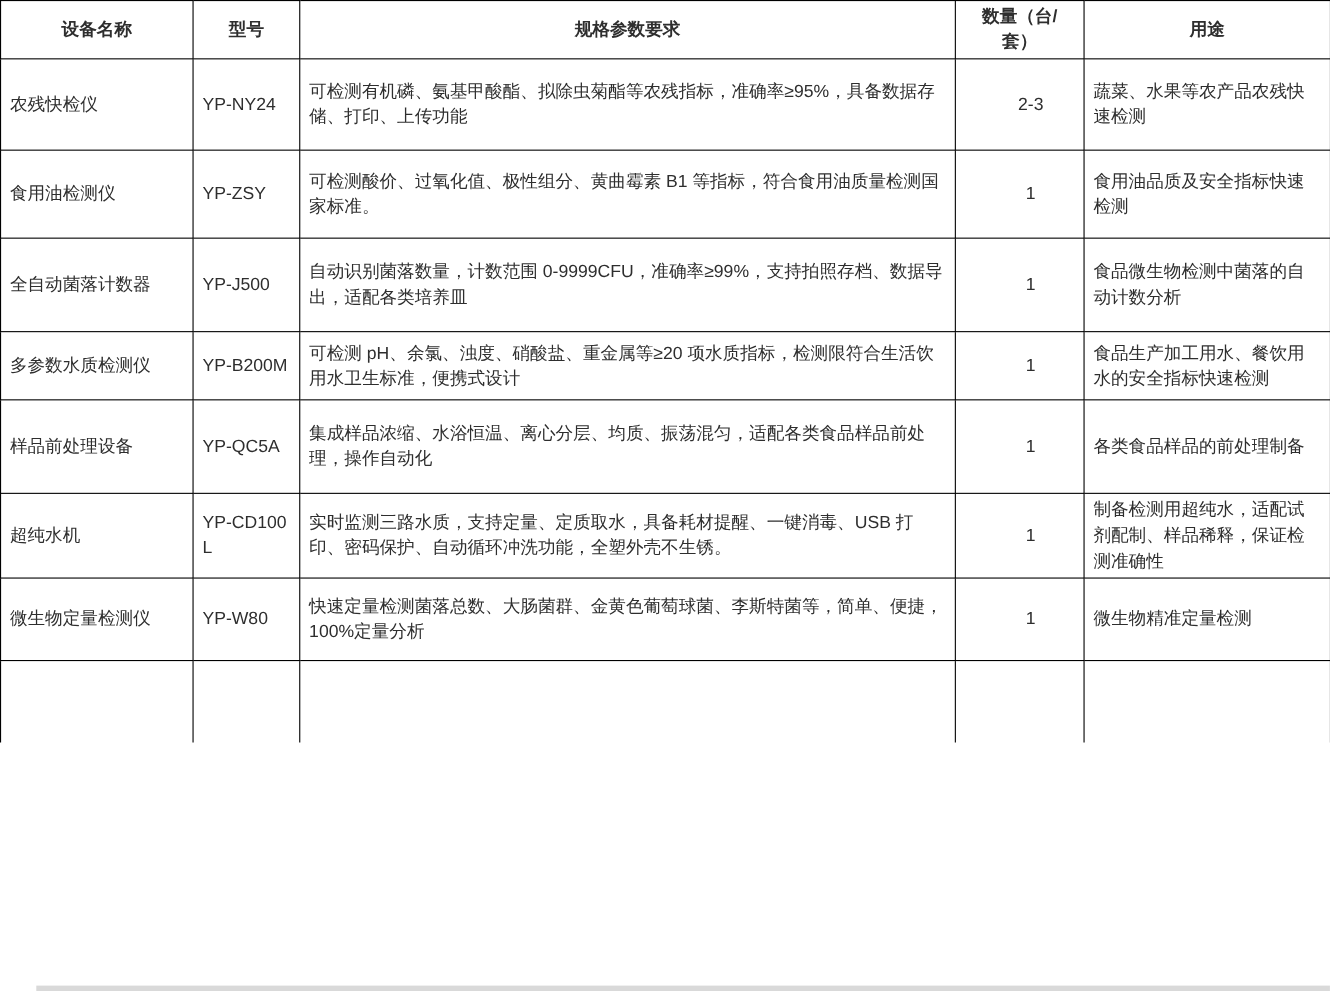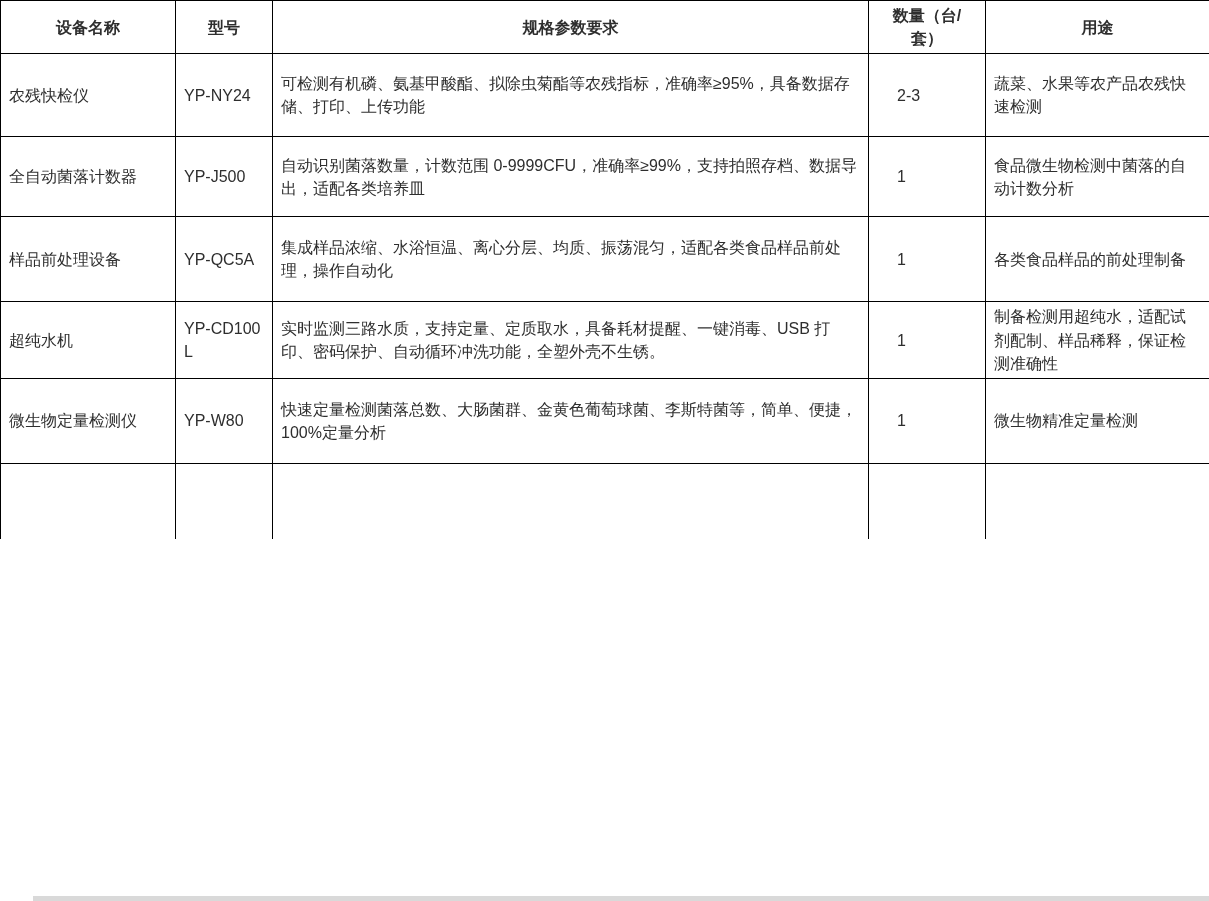--- a/index.html
+++ b/index.html
@@ -17,21 +17,21 @@
     border:1px solid #000000;
     padding:3px 8px;
     font-size:16px;
     line-height:1.45;
     vertical-align:middle;
     overflow:hidden;
     word-break:break-all;
   }
   thead th{font-weight:bold;text-align:center;}
   td.left{text-align:left;}
-  td.center{padding-left:28px;}
+  td.center{text-align:center;padding-left:28px;}
   thead tr{height:42px;border-radius:11px;}
   tbody tr:nth-child(1){height:83px;}
   tbody tr:nth-child(2){height:80px;}
   tbody tr:nth-child(3){height:85px;}
   tbody tr:nth-child(4){height:62px;}
   tbody tr:nth-child(5){height:85px;}
   tbody tr:nth-child(6){height:76px;}
   tbody tr:nth-child(7){height:75px;}
   tbody tr:nth-child(8){height:75px;}
   tbody tr:nth-child(9){height:72px;}
@@ -66,25 +66,39 @@
   </thead>
   <tbody>
     <tr>
       <td class="left">农残快检仪</td>
       <td class="left">YP-NY24</td>
       <td class="left">可检测有机磷、氨基甲酸酯、拟除虫菊酯等农残指标，准确率≥95%，具备数据存储、打印、上传功能</td>
       <td class="center">2-3</td>
       <td class="left">蔬菜、水果等农产品农残快速检测</td>
     </tr>
     <tr>
+      <td class="left">食用油检测仪</td>
+      <td class="left">YP-ZSY</td>
+      <td class="left">可检测酸价、过氧化值、极性组分、黄曲霉素 B1 等指标，符合食用油质量检测国家标准。</td>
+      <td class="center">1</td>
+      <td class="left">食用油品质及安全指标快速检测</td>
+    </tr>
+    <tr>
       <td class="left">全自动菌落计数器</td>
       <td class="left">YP-J500</td>
       <td class="left">自动识别菌落数量，计数范围 0-9999CFU，准确率≥99%，支持拍照存档、数据导出，适配各类培养皿</td>
       <td class="center">1</td>
       <td class="left">食品微生物检测中菌落的自动计数分析</td>
+    </tr>
+    <tr>
+      <td class="left">多参数水质检测仪</td>
+      <td class="left">YP-B200M</td>
+      <td class="left">可检测 pH、余氯、浊度、硝酸盐、重金属等≥20 项水质指标，检测限符合生活饮用水卫生标准，便携式设计</td>
+      <td class="center">1</td>
+      <td class="left">食品生产加工用水、餐饮用水的安全指标快速检测</td>
     </tr>
     <tr>
       <td class="left">样品前处理设备</td>
       <td class="left">YP-QC5A</td>
       <td class="left">集成样品浓缩、水浴恒温、离心分层、均质、振荡混匀，适配各类食品样品前处理，操作自动化</td>
       <td class="center">1</td>
       <td class="left">各类食品样品的前处理制备</td>
     </tr>
     <tr>
       <td class="left">超纯水机</td>

